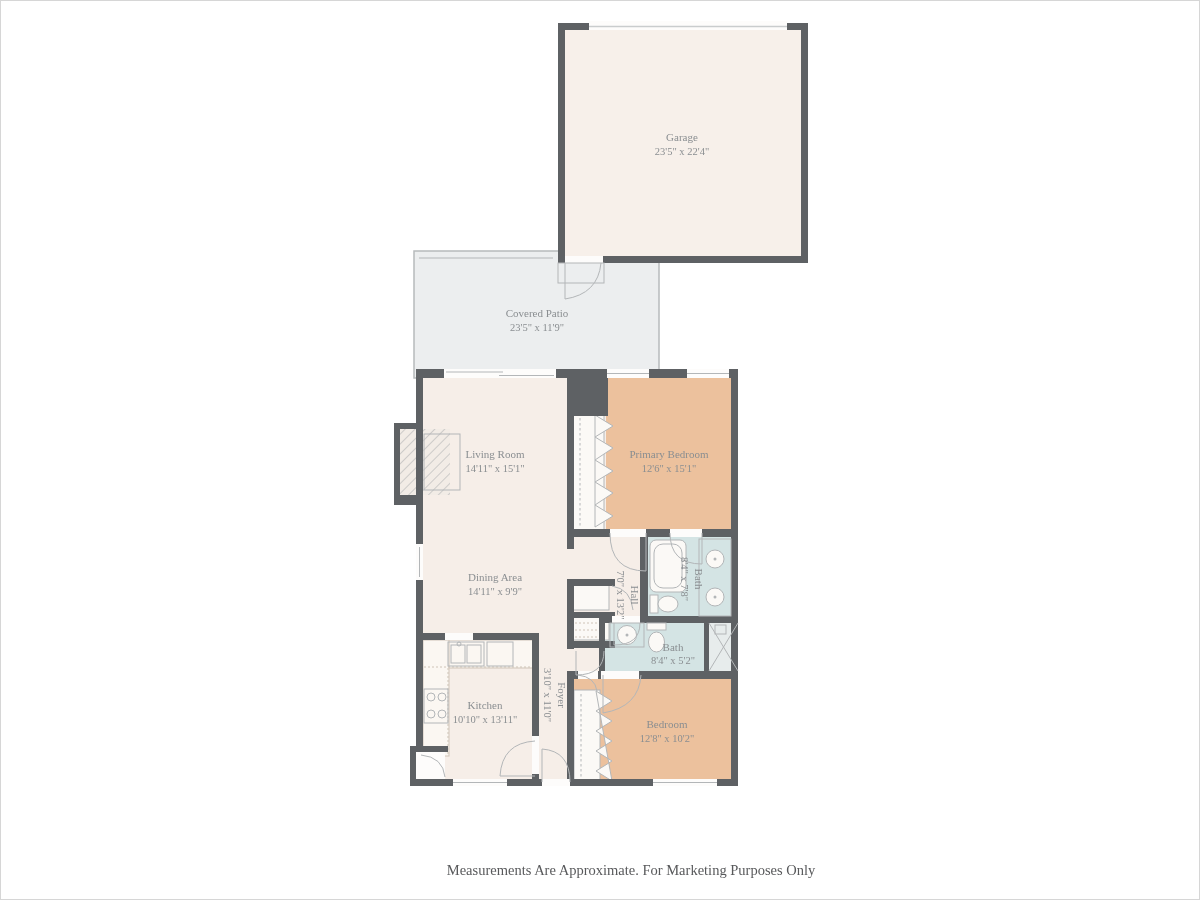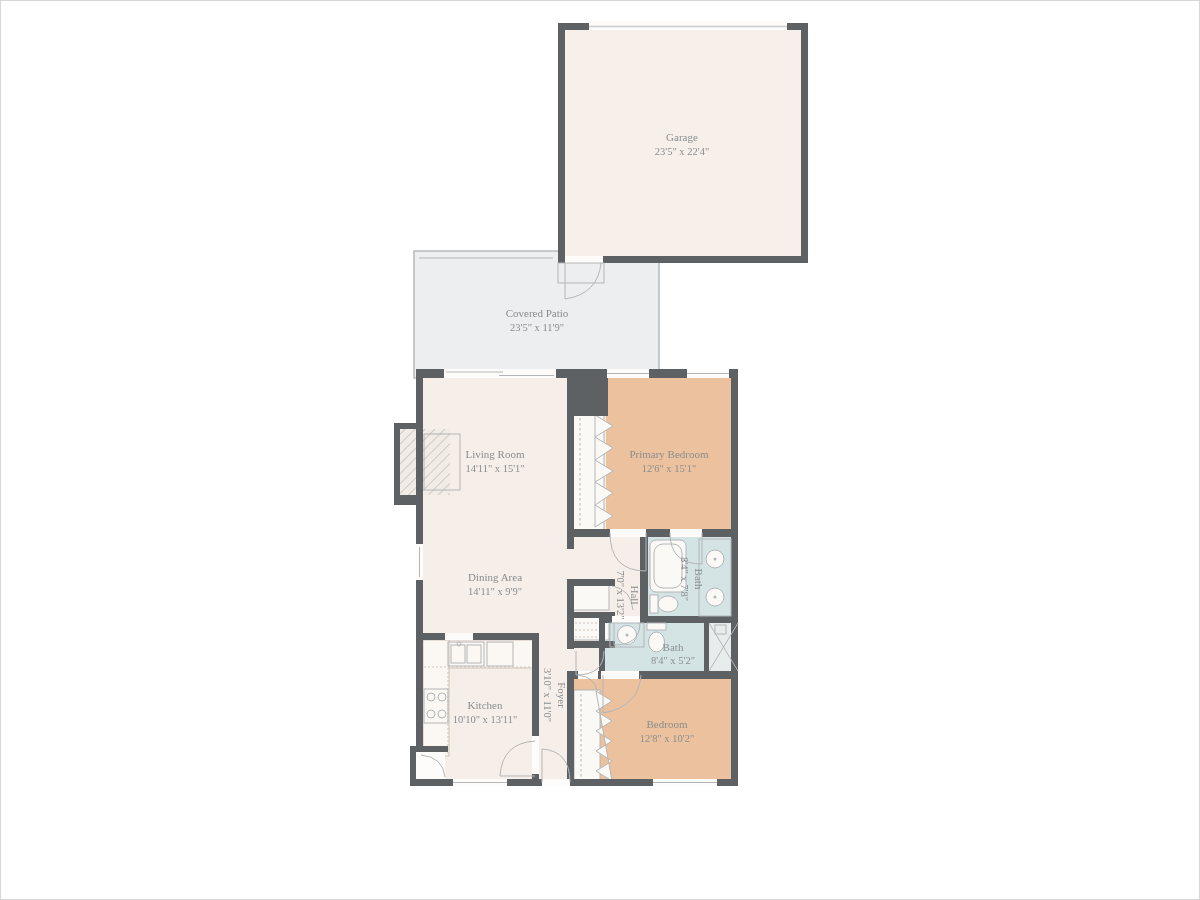--- a/index.html
+++ b/index.html
@@ -300,13 +300,14 @@
       <text class="label-name" x="553" y="690">Foyer</text>
       <text class="label-dims" x="553" y="704">3'10" x 11'0"</text>
     </g>
     <g>
       <text class="label-name" x="666" y="727">Bedroom</text>
       <text class="label-dims" x="666" y="741">12'8" x 10'2"</text>
     </g>
   </g>
 </svg>
 
+  <div class="footer-disclaimer">Measurements Are Approximate. For Marketing Purposes Only</div>
 </div>
 
 </body></html>

